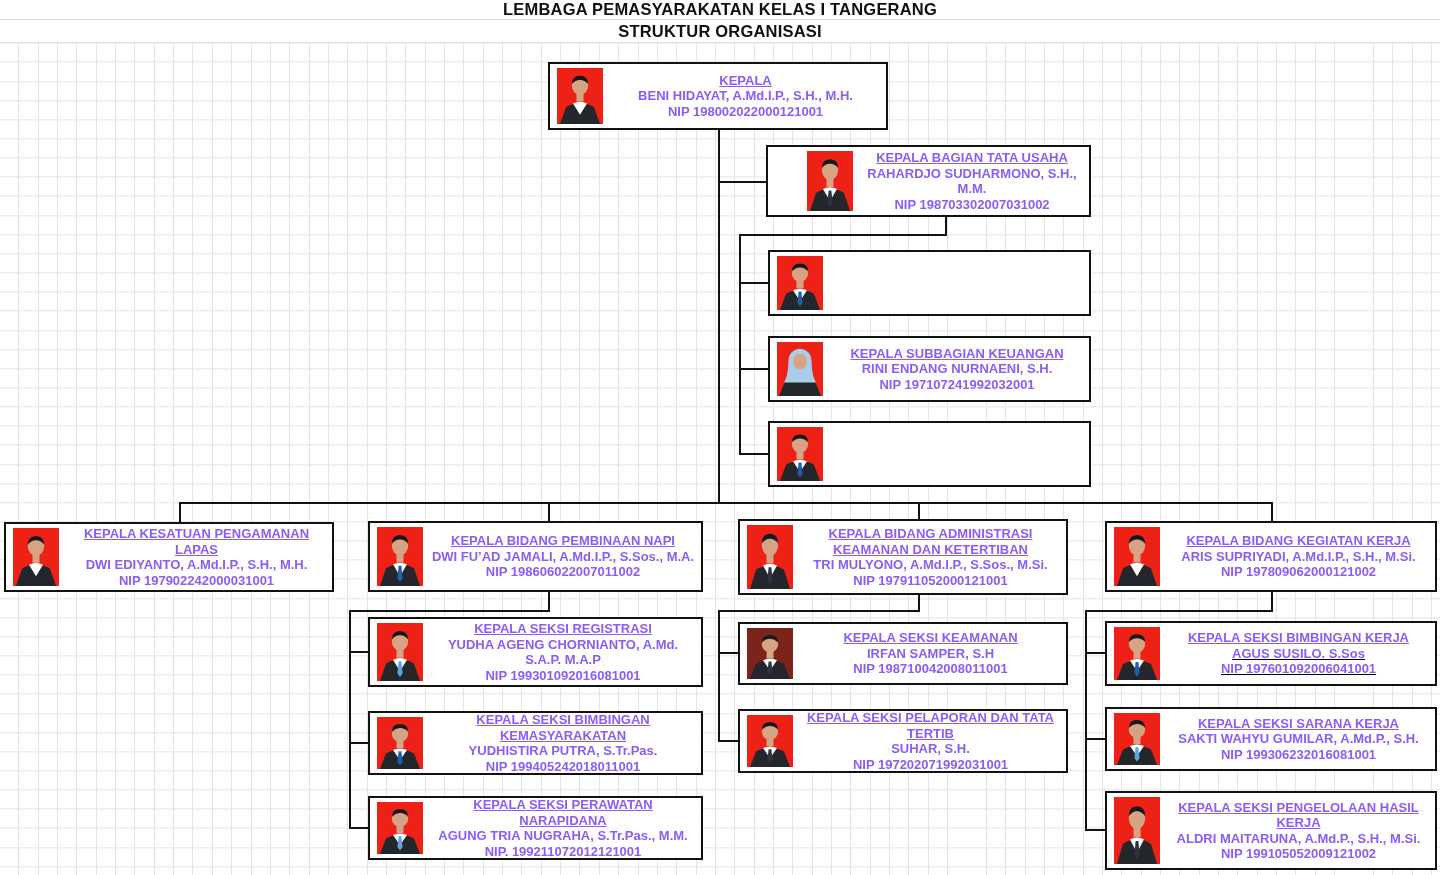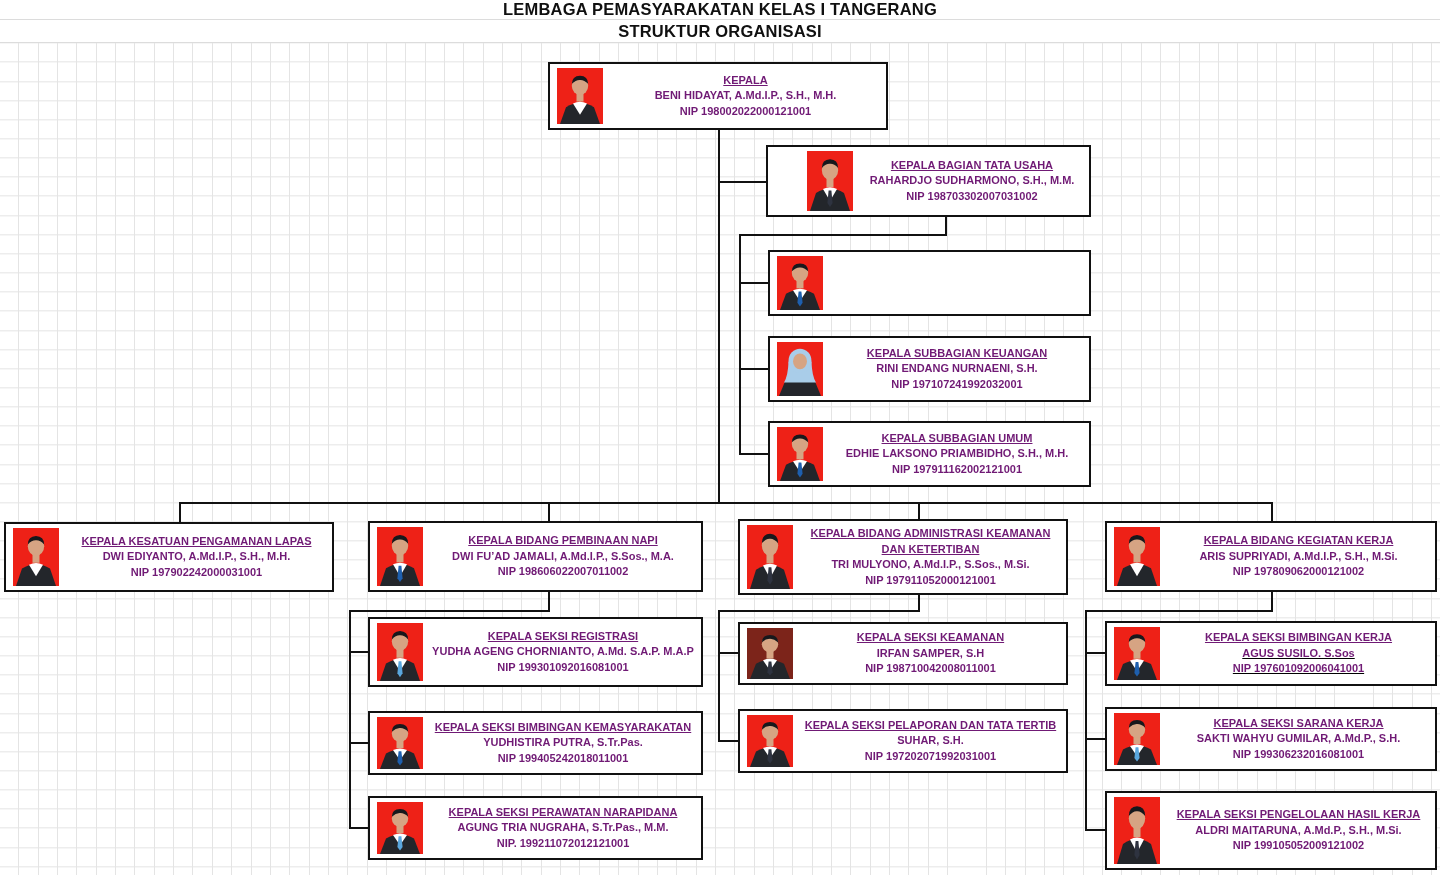--- a/index.html
+++ b/index.html
@@ -23,22 +23,22 @@
   }
   .title-row.r1 { height:23.5px; font-size:16.5px; line-height:23px; }
   .title-row.r2 { height:19.8px; font-size:16.5px; line-height:19px; }
 
   .node {
     position:absolute; background:#ffffff; border:2px solid #111111; z-index:2;
     display:flex; align-items:center; padding:2px 5px 2px 7px; gap:7px;
   }
   .node .photo { flex:0 0 auto; display:block; }
   .node .txt {
-    flex:1 1 auto; text-align:center; font-weight:bold; color:#701a75;
-    font-size:11px; line-height:15.5px;
+    flex:1 1 auto; text-align:center; font-weight:bold; color:#8b5cf6;
+    font-size:13px; line-height:15.5px;
   }
   .node .t-title { display:block; margin:0 auto; }
   .node .t-title.u { text-decoration:underline; }
   .node .t-name  { display:block; }
   .node .t-nip   { display:block; }
 
   .conn { position:absolute; background:#111111; z-index:1; }
 </style>
 </head>
 <body>
@@ -108,25 +108,20 @@
       <div class="node" style="left: 768px; top: 421px; width: 323px; height: 66px;">
         <svg class="photo" width="46" height="54" viewBox="0 0 46 60" preserveAspectRatio="none">
           <rect width="46" height="60" fill="#ee2117"></rect>
           <rect x="19.5" y="26" width="7" height="10" fill="#d6a483"></rect>
           <ellipse cx="23" cy="19" rx="8.2" ry="9.8" fill="#d6a483"></ellipse>
           <path d="M14.8 17 Q15 8.5 23 8.2 Q31 8.5 31.2 17 Q27 12.5 23 12.8 Q19 12.5 14.8 17 Z" fill="#17181c"></path>
           <path d="M3 60 L9 42 Q23 33 37 42 L43 60 Z" fill="#23262b"></path>
           <path d="M16 38 L23 50 L30 38 Q23 34.5 16 38 Z" fill="#ffffff"></path>
           <path d="M21.6 39.5 L24.4 39.5 L25.6 52 L23 56 L20.4 52 Z" fill="#1e5fae"></path>
         </svg>
-        <span class="txt">
-          <span class="t-title u">KEPALA SUBBAGIAN UMUM</span>
-          <span class="t-name">EDHIE LAKSONO PRIAMBIDHO, S.H., M.H.</span>
-          <span class="t-nip">NIP 197911162002121001</span>
-        </span>
       </div>
       <div class="node" style="left: 4px; top: 522px; width: 330px; height: 70px;">
         <svg class="photo" width="46" height="58" viewBox="0 0 46 60" preserveAspectRatio="none">
           <rect width="46" height="60" fill="#ee2117"></rect>
           <rect x="19.5" y="26" width="7" height="10" fill="#d6a483"></rect>
           <ellipse cx="23" cy="19" rx="8.2" ry="9.8" fill="#d6a483"></ellipse>
           <path d="M14.8 17 Q15 8.5 23 8.2 Q31 8.5 31.2 17 Q27 12.5 23 12.8 Q19 12.5 14.8 17 Z" fill="#17181c"></path>
           <path d="M3 60 L9 42 Q23 33 37 42 L43 60 Z" fill="#23262b"></path>
           <path d="M16 38 L23 50 L30 38 Q23 34.5 16 38 Z" fill="#ffffff"></path>
         </svg>

